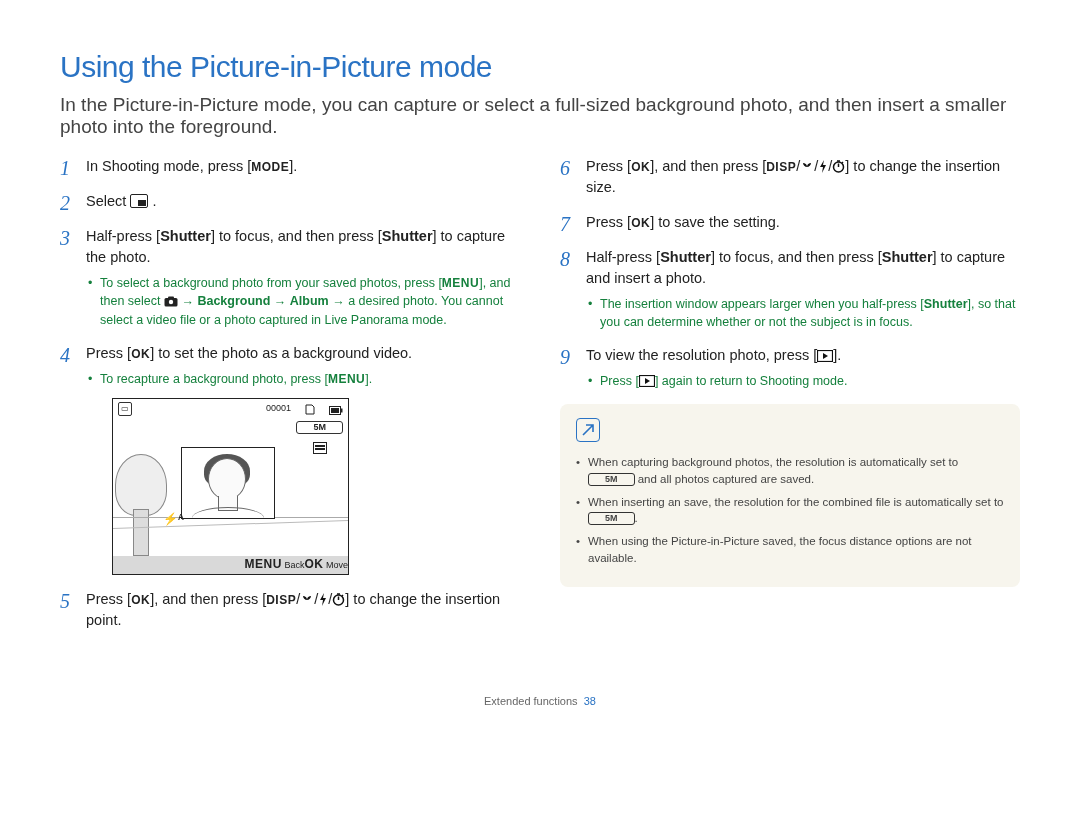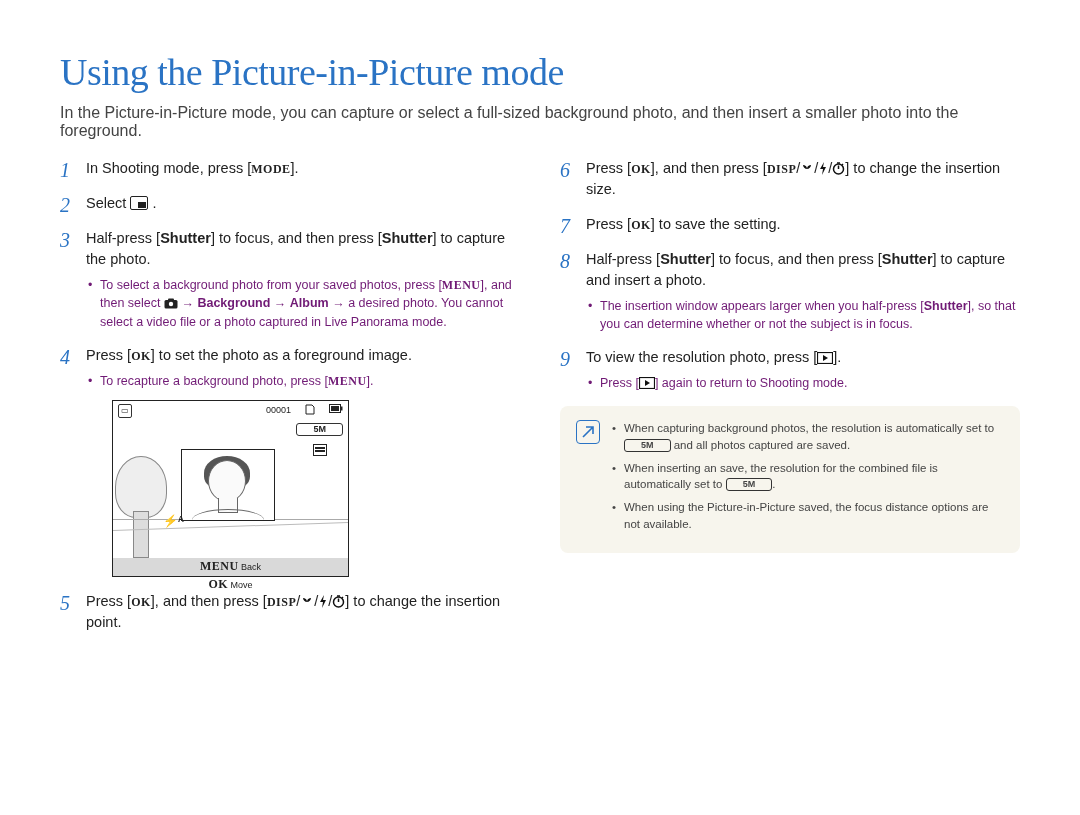--- a/index.html
+++ b/index.html
@@ -8,29 +8,29 @@
     background: #fff;
     font-family: Arial, Helvetica, sans-serif;
     color: #222;
     width: 1080px;
   }
   .page {
     padding: 50px 60px 30px 60px;
     box-sizing: border-box;
   }
   h1.title {
-    font-family: Liberation Serif, serif;
+    font-family: Liberation Sans, sans-serif;
     font-weight: 300;
-    font-size: 38px;
+    font-size: 30px;
     color: #2a73c4;
     margin: 0 0 10px 0;
     letter-spacing: -0.5px;
   }
   p.intro {
-    font-size: 16px;
+    font-size: 19px;
     color: #444;
     margin: 0 0 18px 0;
     font-weight: 300;
   }
   .columns {
     display: flex;
     gap: 40px;
   }
   .col {
     flex: 1;
@@ -61,34 +61,34 @@
   }
   ul.sub {
     list-style: none;
     padding: 0;
     margin: 6px 0 0 0;
   }
   ul.sub > li {
     position: relative;
     padding-left: 14px;
     font-size: 12.5px;
-    color: #701a75;
+    color: #15803d;
     line-height: 1.45;
     margin-bottom: 4px;
     font-weight: 300;
   }
   ul.sub > li::before {
     content: "•";
     position: absolute;
     left: 2px;
     top: 0;
   }
   b { font-weight: 700; }
   .glyph-mode, .glyph-menu, .glyph-ok, .glyph-disp {
-    font-family: Liberation Serif, serif;
+    font-family: Liberation Sans, sans-serif;
     font-weight: 900;
     font-size: 12px;
     letter-spacing: 0.5px;
     margin-top: 24px;
   }
   .cam-screen {
     width: 235px;
     height: 175px;
     border: 1px solid #222;
     margin: 10px 0 14px 26px;
@@ -134,36 +134,37 @@
     position:absolute; left:22px; top:6px; width:46px; height:34px; border-radius:50% 50% 40% 40%; background:#555;
   }
   .cam-screen .pip .neck {
     position:absolute; left:36px; top:48px; width:18px; height:14px; background:#fafafa; border:1px solid #666; border-top:none;
   }
   .cam-screen .pip .shoulders {
     position:absolute; left:10px; bottom:0; right:10px; height:10px; border-top:1px solid #666; border-radius:50% 50% 0 0 / 100% 100% 0 0;
   }
   .cam-screen .bottombar {
     position:absolute; left:0; right:0; bottom:0; height:18px; background:#d9d9d9;
-    display:flex; align-items:center; justify-content:flex-start;
-    font-size:9px; color:#222;flex-direction:column;
+    display:flex; align-items:center; justify-content:flex-end;
+    font-size:9px; color:#222;
   }
   .cam-screen .flash {
     position:absolute; left:50px; bottom:28px; font-size:12px; font-weight:bold;
   }
   .cam-screen .pip-icon {
     border:1px solid #333; padding:0 2px; font-size:8px; border-radius:2px;
   }
   .note-box {
     display:flex;
     gap:12px;
     background:#f7f5ed;
     border-radius:8px;
     padding:14px 16px;
     margin-top:14px;
+    flex-direction:column;
   }
   .note-box .note-icon {
     width:22px; height:22px; flex:0 0 22px;
     border:1.5px solid #2a73c4; border-radius:4px;
     display:flex; align-items:center; justify-content:center;
     color:#2a73c4; font-weight:bold; font-size:14px;
   }
   .note-box ul {
     list-style:none; padding:0; margin:0;
   }
@@ -225,21 +226,21 @@
                   <rect x="4" y="0.5" width="6" height="3" rx="1" fill="#222"></rect>
                   <circle cx="7" cy="6" r="2.2" fill="#fff"></circle>
                 </svg>
               <span> → </span><b>Background</b><span> → </span><b>Album</b><span> → a desired photo. You cannot select a video file or a photo captured in Live Panorama mode.</span>
             </li>
           </ul>
         </li>
 
         <li>
           <span class="step-num">4</span>
-          <span>Press [</span><span class="glyph-ok">OK</span><span>] to set the photo as a foreground image.</span>
+          <span>Press [</span><span class="glyph-ok">OK</span><span>] to set the photo as a background video.</span>
           <ul class="sub">
             <li>
               <span>To recapture a background photo, press [</span><span class="glyph-menu">MENU</span><span>].</span>
             </li>
           </ul>
 
           
           <div class="cam-screen">
             <div class="scene">
               <div class="tree-crown"></div>
@@ -248,21 +249,21 @@
               <div class="pip">
                 <div class="hair"></div>
                 <div class="head"></div>
                 <div class="neck"></div>
                 <div class="shoulders"></div>
               </div>
               <div class="flash">⚡ᴬ</div>
             </div>
             <div class="topbar">
               <span class="pip-icon">▭</span>
-              <span style="display:flex; gap:14px; align-items:flex-start;">
+              <span style="display:flex; gap:14px; align-items:flex-end;">
                 <span>00001</span>
                 <svg width="10" height="11" viewBox="0 0 10 11">
                     <path d="M1 1h6l2 2v7H1z" fill="none" stroke="#222"></path>
                   </svg>
                 <svg width="14" height="9" viewBox="0 0 14 9">
                     <rect x="0.5" y="0.5" width="11" height="8" fill="none" stroke="#222"></rect>
                     <rect x="12" y="2.5" width="1.5" height="4" fill="#222"></rect>
                     <rect x="2" y="2" width="8" height="5" fill="#222"></rect>
                   </svg>
               </span>
@@ -360,14 +361,17 @@
           <li>
             <span>When inserting an save, the resolution for the combined file is automatically set to </span><span class="chip">5M</span><span>.</span>
           </li>
           <li>When using the Picture-in-Picture saved, the focus distance options are not available.</li>
         </ul>
       </div>
 
     </div>
   </div>
 
+  <div class="footer">
+    <span>Extended functions</span>&nbsp;&nbsp;<span class="pnum">38</span>
+  </div>
 
 </div>
 
 </body></html>

